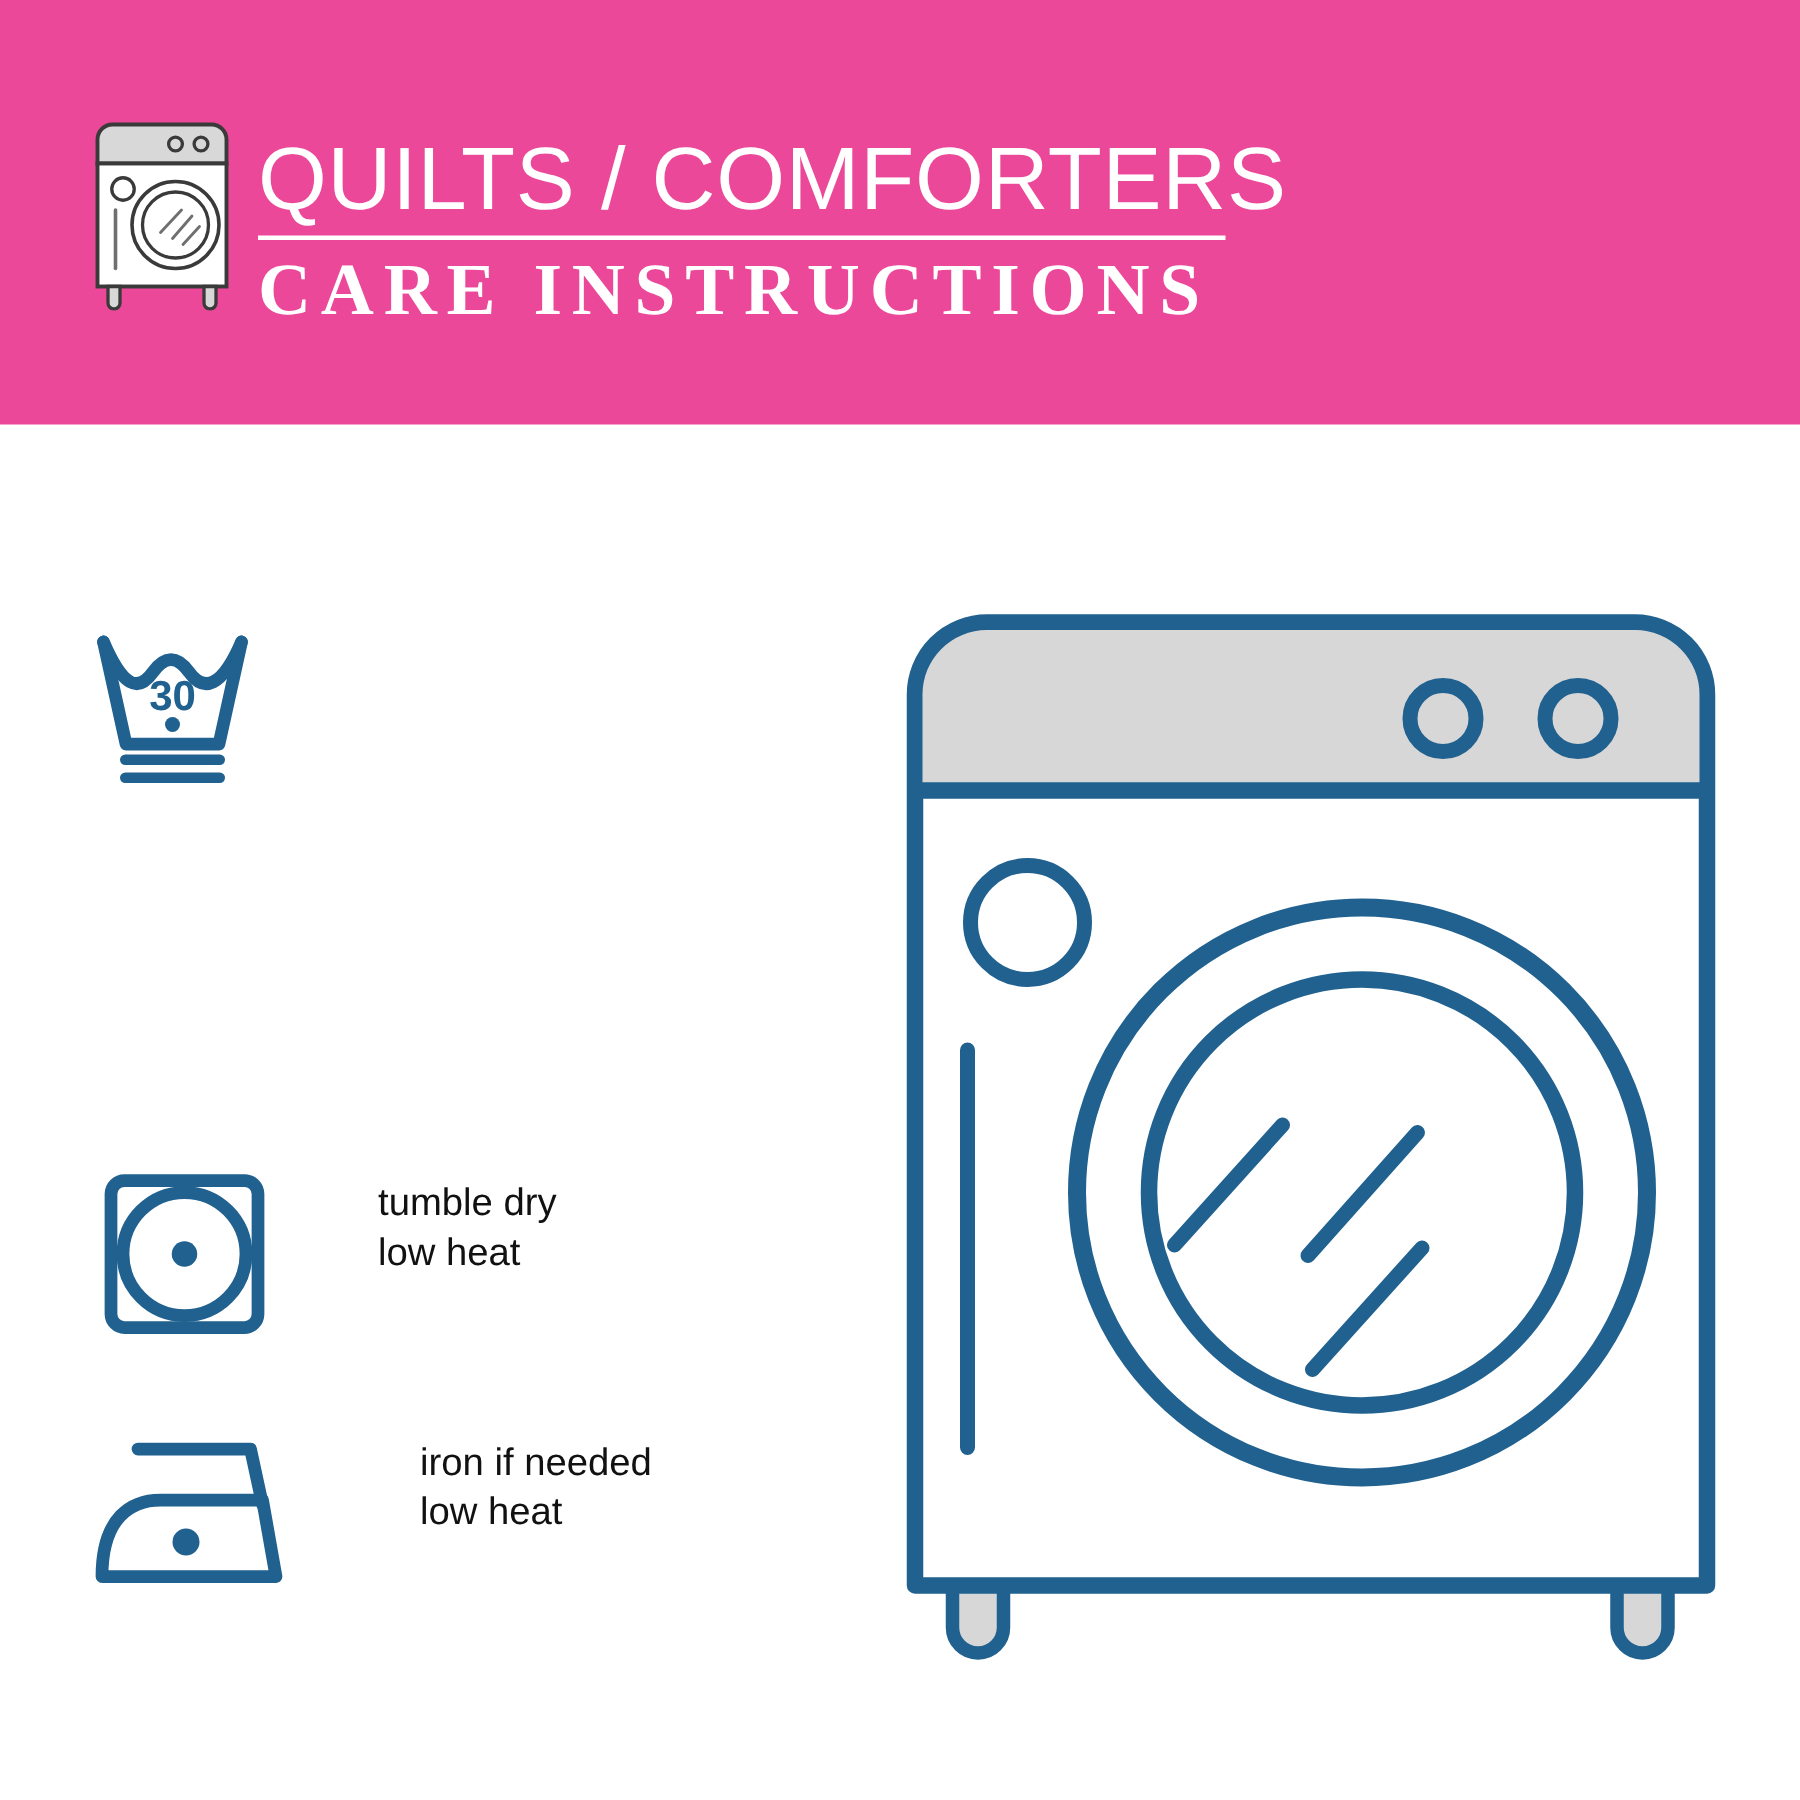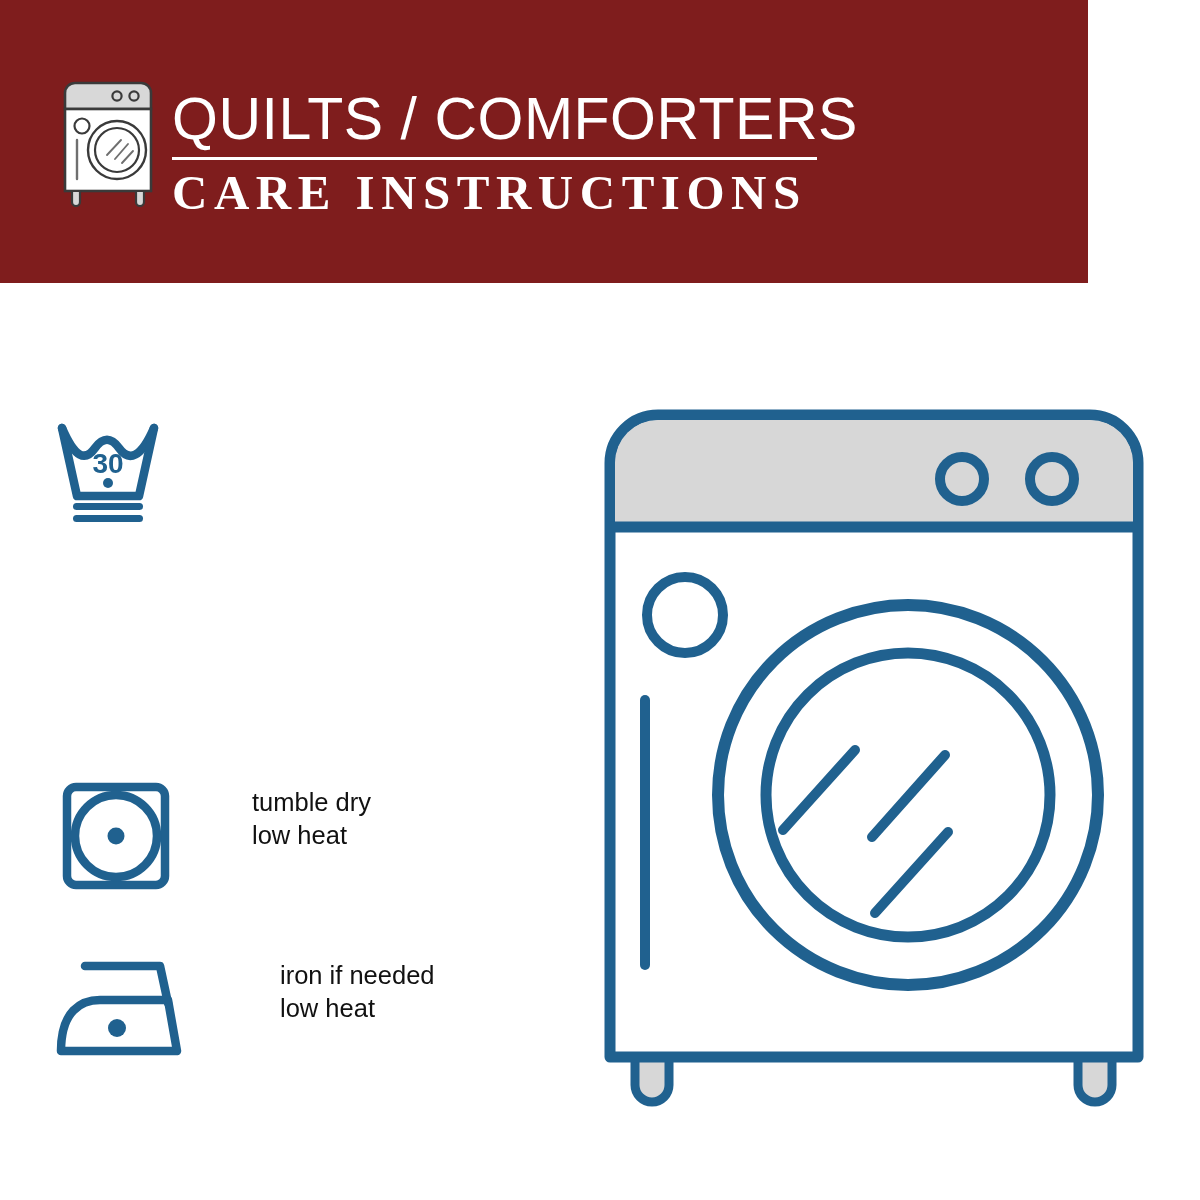--- a/index.html
+++ b/index.html
@@ -17,23 +17,23 @@
     height: 1200px;
     background: #ffffff;
     overflow: hidden;
   }
 
   
   #header {
     position: absolute;
     left: 0;
     top: 0;
-    width: 1088px;
+    width: 1200px;
     height: 283px;
-    background: #7f1d1d;
+    background: #ec4899;
   }
   #header-logo {
     position: absolute;
     left: 55px;
     top: 79px;
     width: 106px;
     height: 128px;
   }
   #header-text {
     position: absolute;
@@ -70,21 +70,21 @@
     position: absolute;
     left: 55px;
     width: 470px;
     display: flex;
     align-items: flex-start;
   }
   .care-symbol {
     width: 140px;
     flex: 0 0 140px;
     display: flex;
-    justify-content: flex-start;
+    justify-content: flex-end;
   }
   .care-text {
     margin-left: 57px;
     padding-top: 4px;
     color: #111111;
     font-size: 25.5px;
     line-height: 33px;
     font-weight: 400;
     white-space: nowrap;
   }

